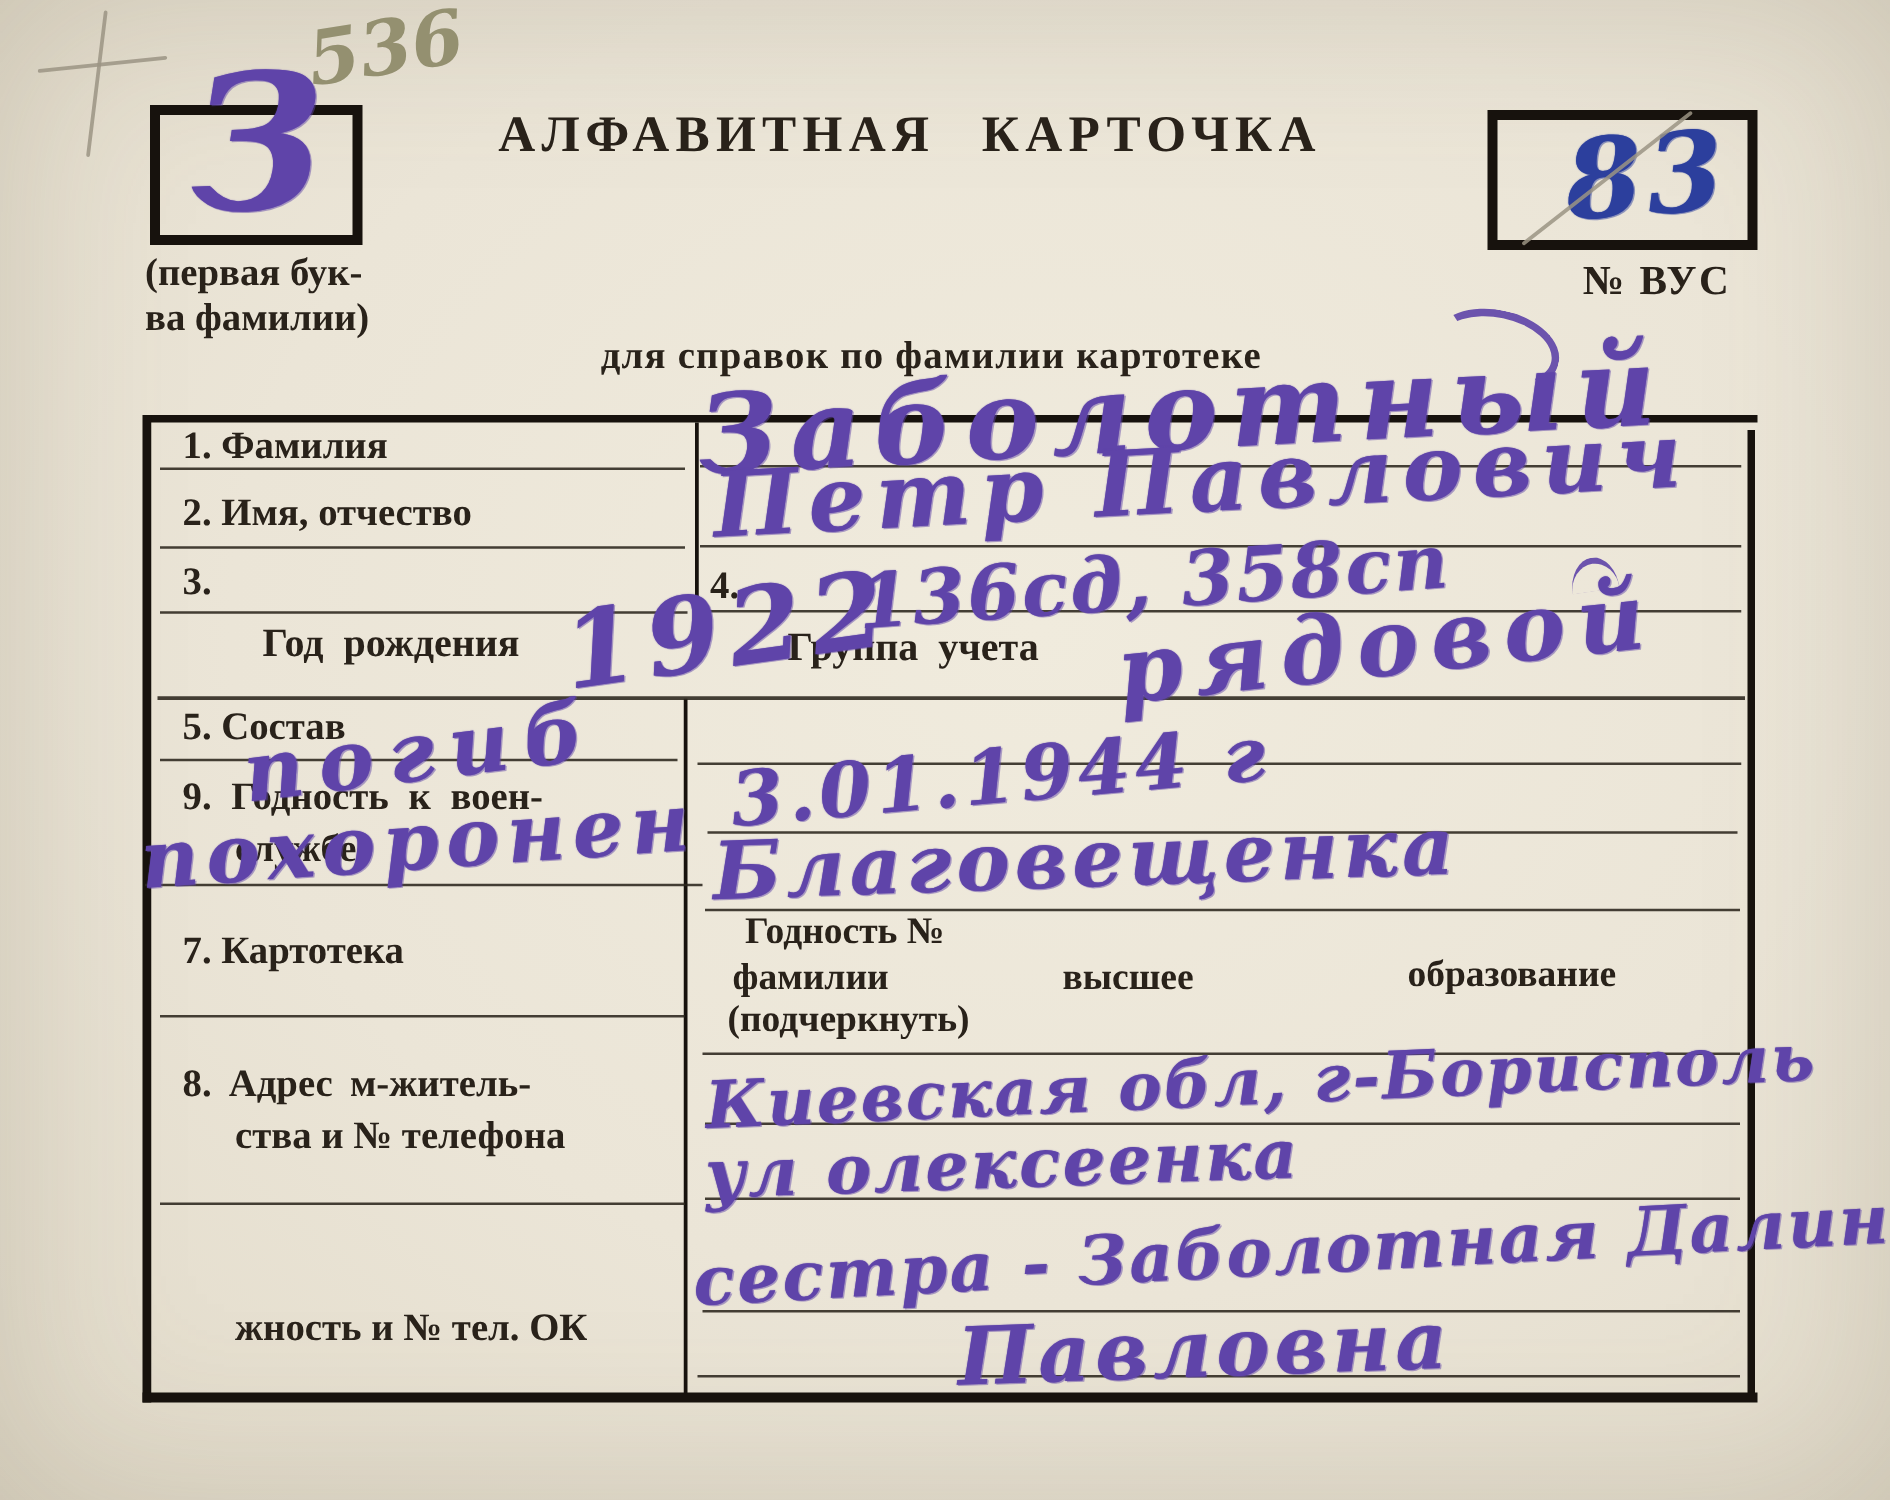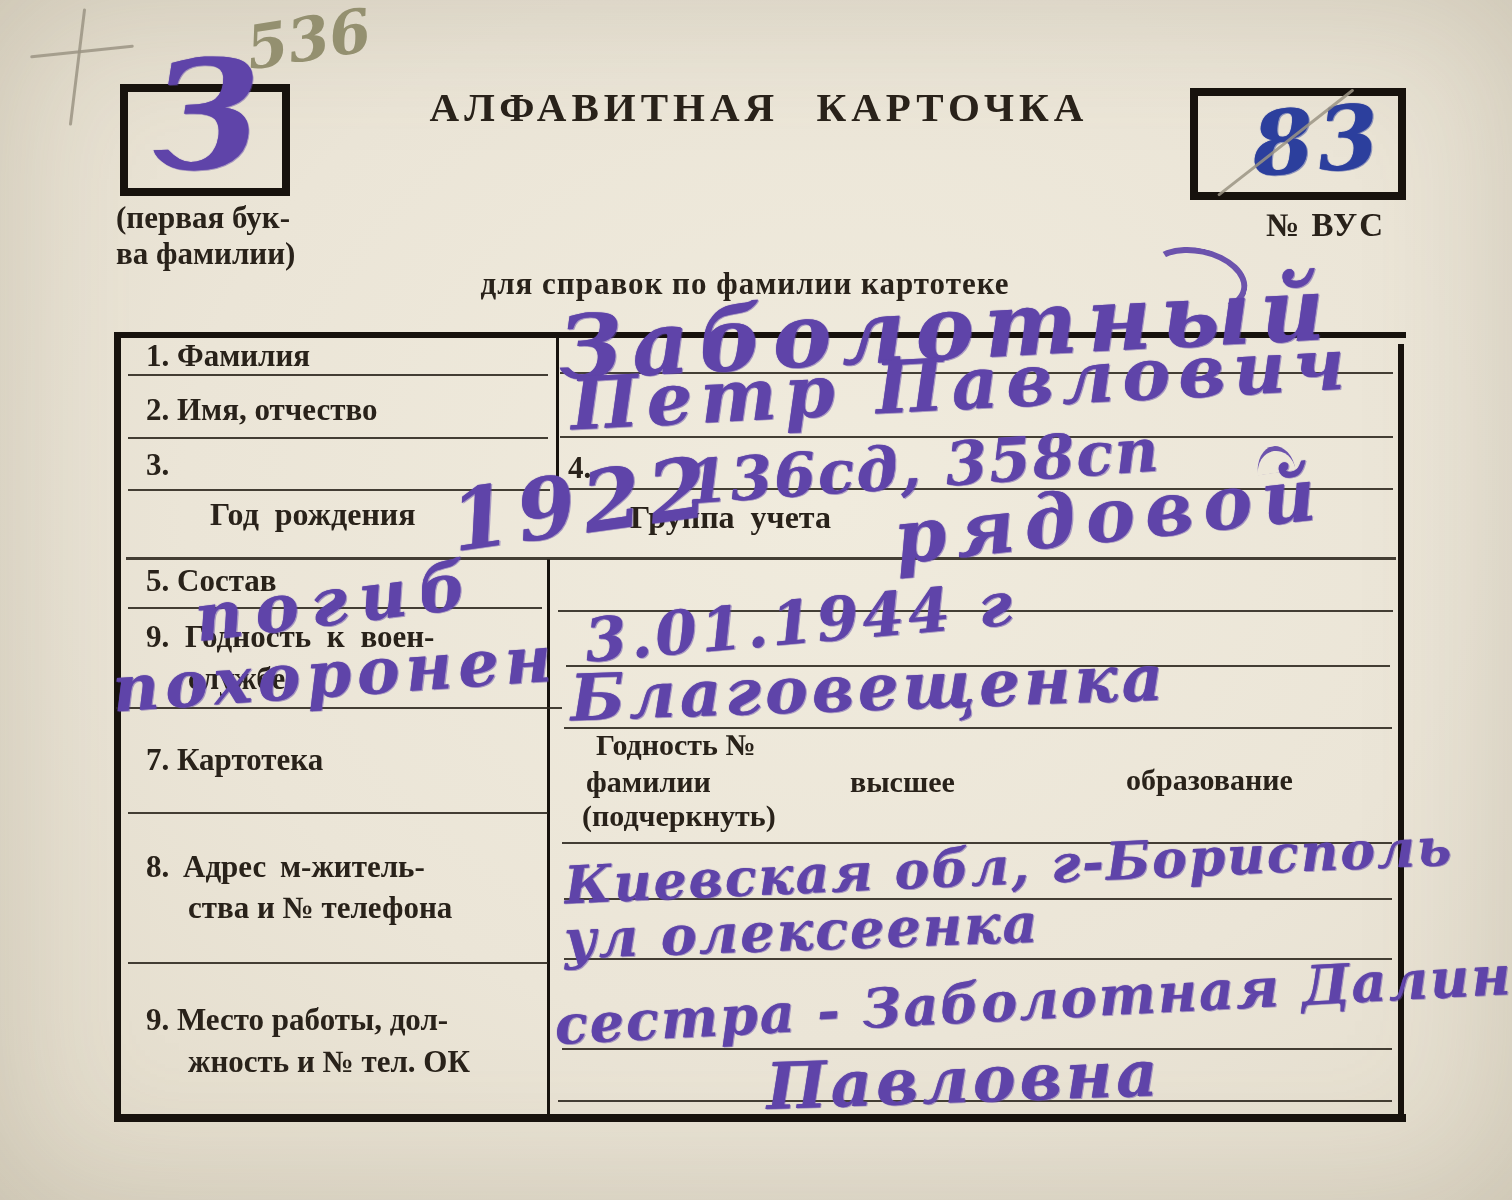--- a/index.html
+++ b/index.html
@@ -32,21 +32,21 @@
   <div class="pstroke" style="left:30px;top:50px;width:104px;height:3px;transform:rotate(-6deg);"></div>
   <div class="pstroke" style="left:76px;top:8px;width:3px;height:118px;transform:rotate(7deg);"></div>
 
   <div class="abs pencil" style="left:246px;top:4px;font-size:60px;font-style:italic;transform:rotate(-9deg);font-family:'DejaVu Serif',serif;">536</div>
 
   <div class="stampbox" style="left:120px;top:84px;width:154px;height:96px;"></div>
   <div class="abs hw" style="left:152px;top:40px;font-size:150px;transform:rotate(-2deg);">З</div>
   <div class="abs print" style="left:116px;top:202px;font-size:31px;">(первая бук-</div>
   <div class="abs print" style="left:116px;top:238px;font-size:31px;">ва фамилии)</div>
 
-  <div class="abs print" style="left:419px;top:86px;width:680px;text-align:center;font-size:41px;letter-spacing:5px;word-spacing:22px;">АЛФАВИТНАЯ КАРТОЧКА</div>
+  <div class="abs print" style="left:388px;top:86px;width:680px;text-align:center;font-size:41px;letter-spacing:5px;word-spacing:22px;">АЛФАВИТНАЯ КАРТОЧКА</div>
 
   <div class="stampbox" style="left:1190px;top:88px;width:200px;height:96px;"></div>
   <div class="abs hw hw-blue" style="left:1252px;top:96px;font-size:88px;letter-spacing:4px;transform:rotate(-4deg);">83</div>
   <div class="pstroke" style="left:1218px;top:194px;width:172px;height:3px;transform:rotate(-38deg);transform-origin:0 50%;"></div>
   <div class="abs print" style="left:1235px;top:208px;width:150px;text-align:right;font-size:33px;letter-spacing:2px;">№ ВУС</div>
 
   <div class="abs print" style="left:420px;top:268px;width:650px;text-align:center;font-size:31px;letter-spacing:1px;">для справок по фамилии картотеке</div>
 
   <div class="abs" style="left:1146px;top:248px;width:90px;height:52px;border:6px solid transparent;border-top-color:#5f44a9;border-right-color:#5f44a9;border-radius:50%;transform:rotate(12deg);opacity:.9;"></div>
 
@@ -89,21 +89,20 @@
   <div class="abs print" style="left:146px;top:744px;font-size:31px;">7. Картотека</div>
 
   <div class="abs print" style="left:596px;top:729px;font-size:30px;">Годность №</div>
   <div class="abs print" style="left:586px;top:766px;font-size:30px;">фамилии</div>
   <div class="abs print" style="left:850px;top:766px;font-size:30px;">высшее</div>
   <div class="abs print" style="left:1126px;top:764px;font-size:30px;">образование</div>
   <div class="abs print" style="left:582px;top:800px;font-size:30px;">(подчеркнуть)</div>
 
   <div class="abs print" style="left:146px;top:851px;font-size:31px;word-spacing:6px;">8. Адрес м-житель-</div>
   <div class="abs print" style="left:188px;top:892px;font-size:31px;">ства и № телефона</div>
-  <div class="abs print" style="left:146px;top:1004px;font-size:31px;">9. Место работы, дол-</div>
   <div class="abs print" style="left:188px;top:1046px;font-size:31px;">жность и № тел. ОК</div>
 
   <div class="abs hw" style="left:558px;top:284px;font-size:88px;letter-spacing:10px;transform:rotate(-3deg);">Заболотный</div>
   <div class="abs hw" style="left:570px;top:348px;font-size:72px;letter-spacing:8px;transform:rotate(-3deg);">Петр Павлович</div>
   <div class="abs hw" style="left:686px;top:436px;font-size:60px;letter-spacing:2px;transform:rotate(-4deg);">136сд, 358сп</div>
   <div class="abs hw" style="left:450px;top:462px;font-size:84px;letter-spacing:8px;transform:rotate(-8deg);">1922</div>
   <div class="abs hw" style="left:893px;top:478px;font-size:74px;letter-spacing:10px;transform:rotate(-6deg);">рядовой</div>
   <div class="abs" style="left:1256px;top:446px;width:38px;height:22px;border-top:5px solid #5f44a9;border-radius:50% 50% 0 0 / 100% 100% 0 0;transform:rotate(-8deg);opacity:.9;"></div>
   <div class="abs hw" style="left:194px;top:568px;font-size:66px;letter-spacing:12px;transform:rotate(-7deg);">погиб</div>
   <div class="abs hw" style="left:112px;top:642px;font-size:64px;letter-spacing:6px;transform:rotate(-4deg);">похоронен</div>

